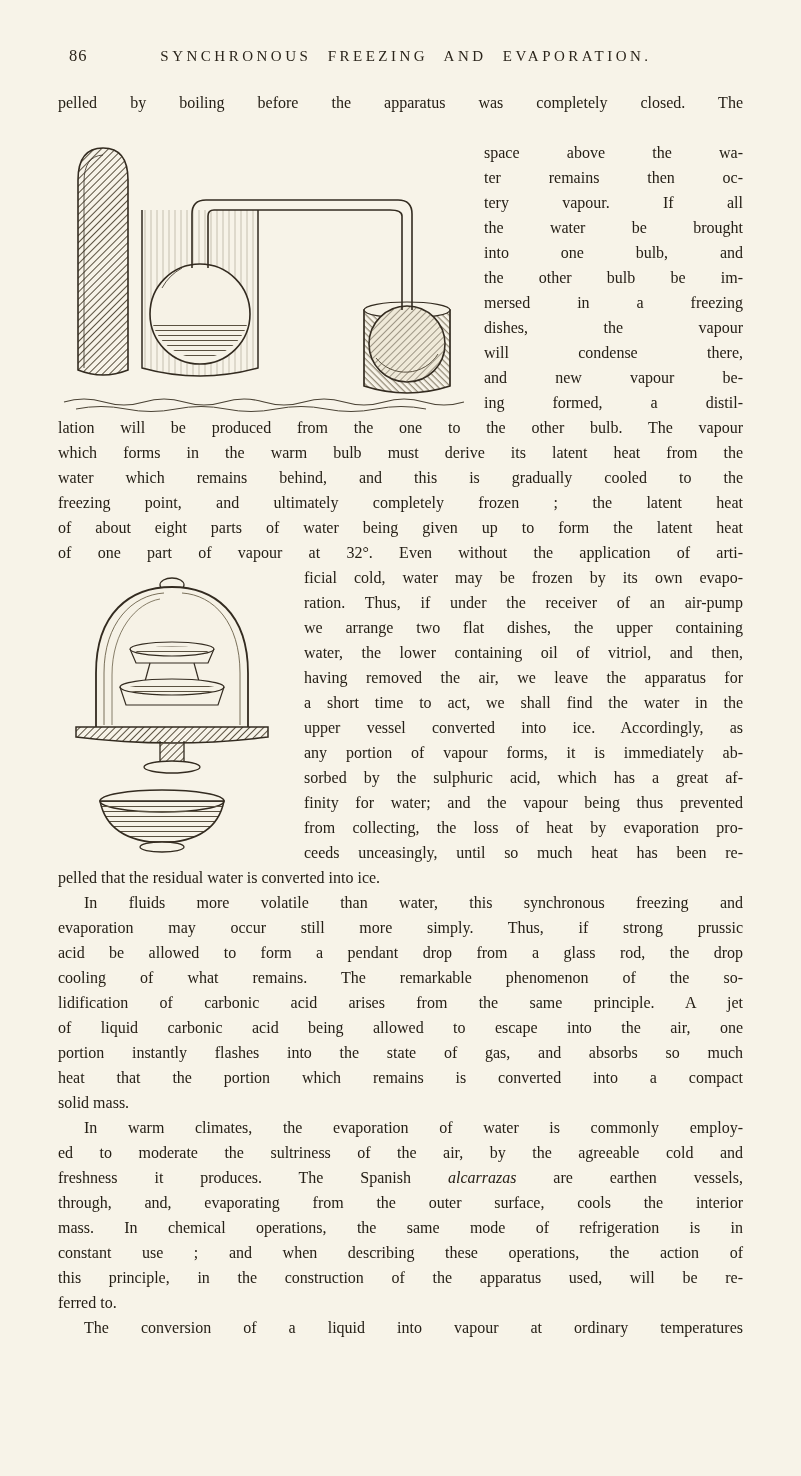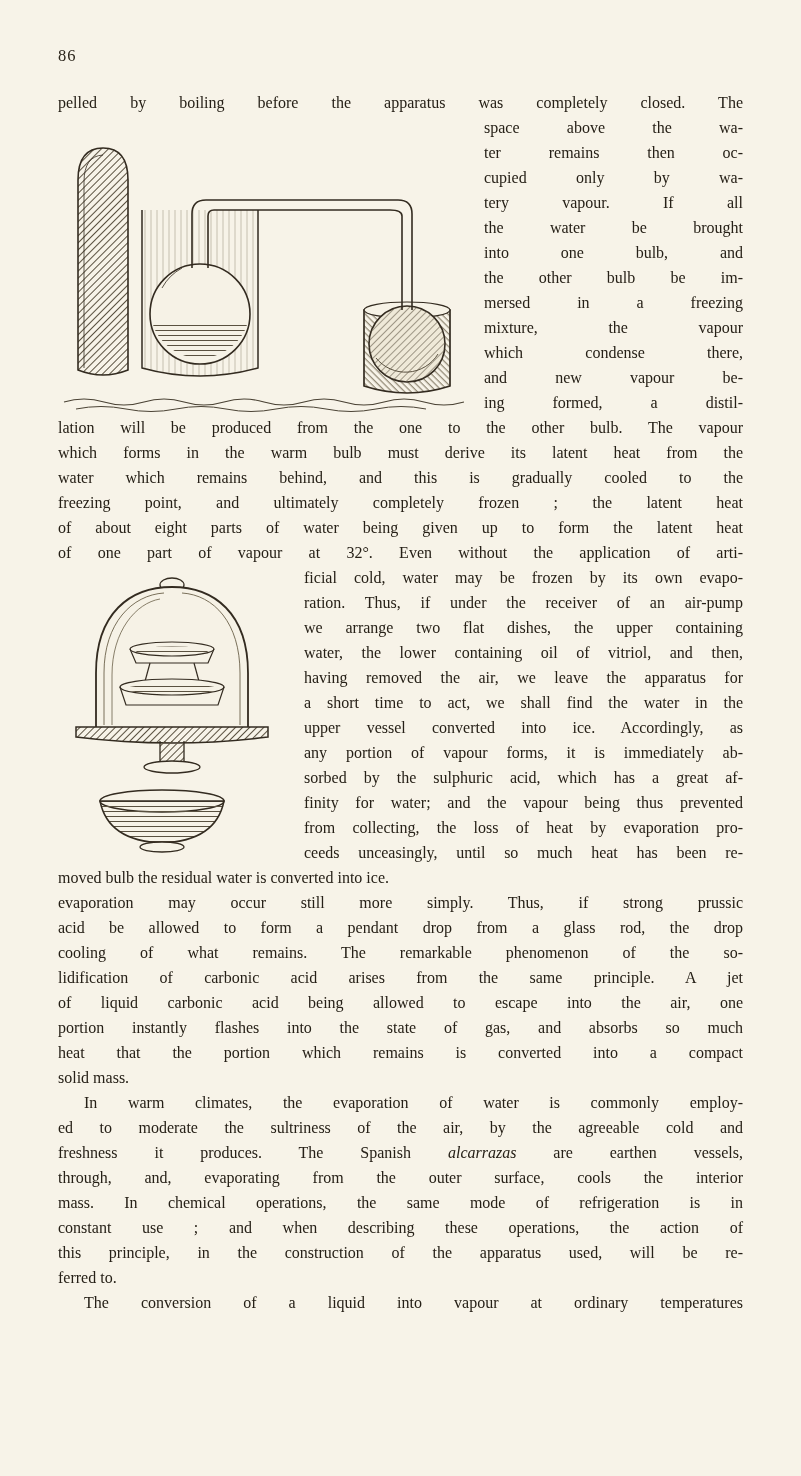--- a/index.html
+++ b/index.html
@@ -6,21 +6,21 @@
   html, body { margin: 0; padding: 0; }
   body { background: #d8d2c4; }
   .page {
     width: 801px; height: 1476px;
     background: #f7f3e8;
     color: #262017;
     font-family: "Liberation Serif", "DejaVu Serif", serif;
     position: relative; overflow: hidden;
   }
   .inner { position: absolute; left: 58px; right: 58px; top: 46px; }
-  .header { display: flex; align-items: center; margin-bottom: 24px; color: #2b251b; }
+  .header { display: flex; align-items: center; margin-bottom: 24px; color: #2b251b; margin-left: 11px; }
   .pgnum { width: 46px; font-size: 16.5px; letter-spacing: 1px; }
   .running { flex: 1; text-align: center; font-size: 15px; letter-spacing: 3.5px; word-spacing: 9px; }
   .hspacer { width: 46px; }
   .body-text { font-size: 16px; line-height: 25px; }
   .tline { text-align: justify; text-align-last: justify; white-space: normal; }
   .lastline { text-align-last: left; }
   .indent { text-indent: 26px; }
   .row { display: flex; align-items: flex-end; }
   .fig { margin: 0; flex: 0 0 auto; }
   .fig1 { width: 412px; height: 300px; padding-top: 3px; }
@@ -32,20 +32,21 @@
   svg { display: block; }
 </style>
 </head>
 <body>
 
 <div class="page">
   <div class="inner">
 
     <div class="header">
       <span class="pgnum">86</span>
+      <span class="running">SYNCHRONOUS FREEZING AND EVAPORATION.</span>
       <span class="hspacer"></span>
     </div>
 
     <div class="body-text">
 
       <div class="tline">pelled by boiling before the apparatus was completely closed. The</div>
 
       <div class="row">
         <figure class="fig fig1">
           <svg viewBox="0 0 412 296" width="412" height="296">
@@ -83,28 +84,27 @@
             <circle cx="349" cy="226" r="38" fill="url(#f1-d1)" fill-opacity="0.55"></circle>
             <path d="M318,240 a38,38 0 0 0 62,-4" fill="none" stroke="#5a5140" stroke-width="1"></path>
 
             <path d="M134,150 L134,96 Q134,82 148,82 L340,82 Q354,82 354,96 L354,192" fill="none" stroke="#332b20" stroke-width="1.6"></path>
             <path d="M150,150 L150,98 Q150,92 156,92 L332,92 Q344,92 344,98 L344,192" fill="none" stroke="#332b20" stroke-width="1.6"></path>
           </svg>
         </figure>
         <div class="col col1">
             <div class="tline">space above the wa-</div>
             <div class="tline">ter remains then oc-</div>
-            <div class="tline">cupied only by wa-</div>
             <div class="tline">tery vapour. If all</div>
             <div class="tline">the water be brought</div>
             <div class="tline">into one bulb, and</div>
             <div class="tline">the other bulb be im-</div>
             <div class="tline">mersed in a freezing</div>
-            <div class="tline">mixture, the vapour</div>
-            <div class="tline">which condense there,</div>
+            <div class="tline">dishes, the vapour</div>
+            <div class="tline">will condense there,</div>
             <div class="tline">and new vapour be-</div>
             <div class="tline">ing formed, a distil-</div>
           </div>
       </div>
 
       <div>
           <div class="tline">lation will be produced from the one to the other bulb. The vapour</div>
           <div class="tline">which forms in the warm bulb must derive its latent heat from the</div>
           <div class="tline">water which remains behind, and this is gradually cooled to the</div>
           <div class="tline">freezing point, and ultimately completely frozen ; the latent heat</div>
@@ -159,23 +159,24 @@
             <div class="tline">a short time to act, we shall find the water in the</div>
             <div class="tline">upper vessel converted into ice. Accordingly, as</div>
             <div class="tline">any portion of vapour forms, it is immediately ab-</div>
             <div class="tline">sorbed by the sulphuric acid, which has a great af-</div>
             <div class="tline">finity for water; and the vapour being thus prevented</div>
             <div class="tline">from collecting, the loss of heat by evaporation pro-</div>
             <div class="tline">ceeds unceasingly, until so much heat has been re-</div>
           </div>
       </div>
 
-      <div class="tline lastline">moved bulb the residual water is converted into ice.</div>
+      <div class="tline lastline">pelled that the residual water is converted into ice.</div>
 
       <div>
+        <div class="tline indent">In fluids more volatile than water, this synchronous freezing and</div>
         <div>
             <div class="tline">evaporation may occur still more simply. Thus, if strong prussic</div>
             <div class="tline">acid be allowed to form a pendant drop from a glass rod, the drop</div>
             <div class="tline">cooling of what remains. The remarkable phenomenon of the so-</div>
             <div class="tline">lidification of carbonic acid arises from the same principle. A jet</div>
             <div class="tline">of liquid carbonic acid being allowed to escape into the air, one</div>
             <div class="tline">portion instantly flashes into the state of gas, and absorbs so much</div>
             <div class="tline">heat that the portion which remains is converted into a compact</div>
           </div>
         <div class="tline lastline">solid mass.</div>

